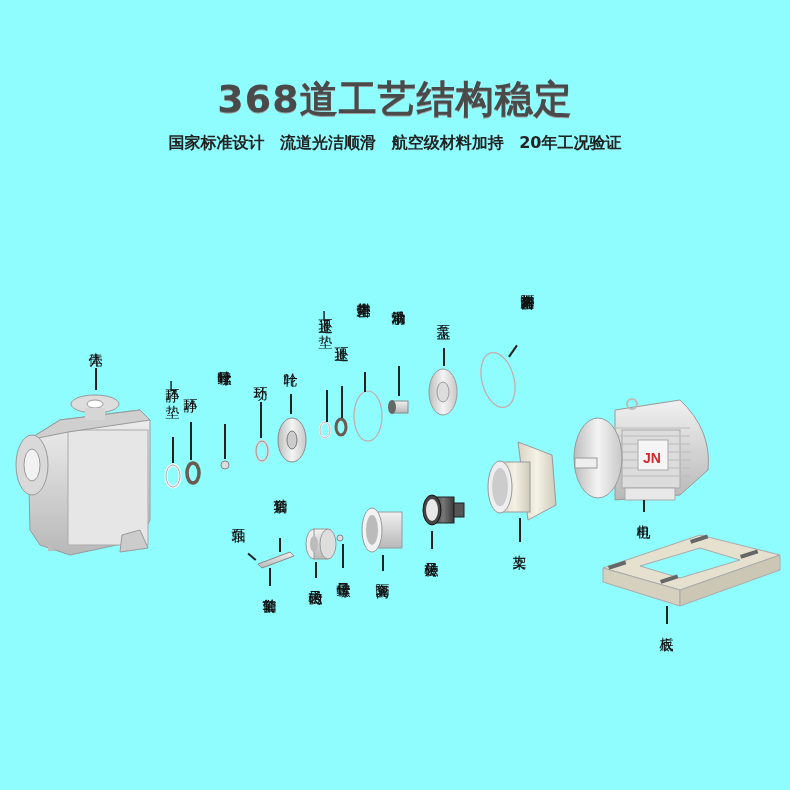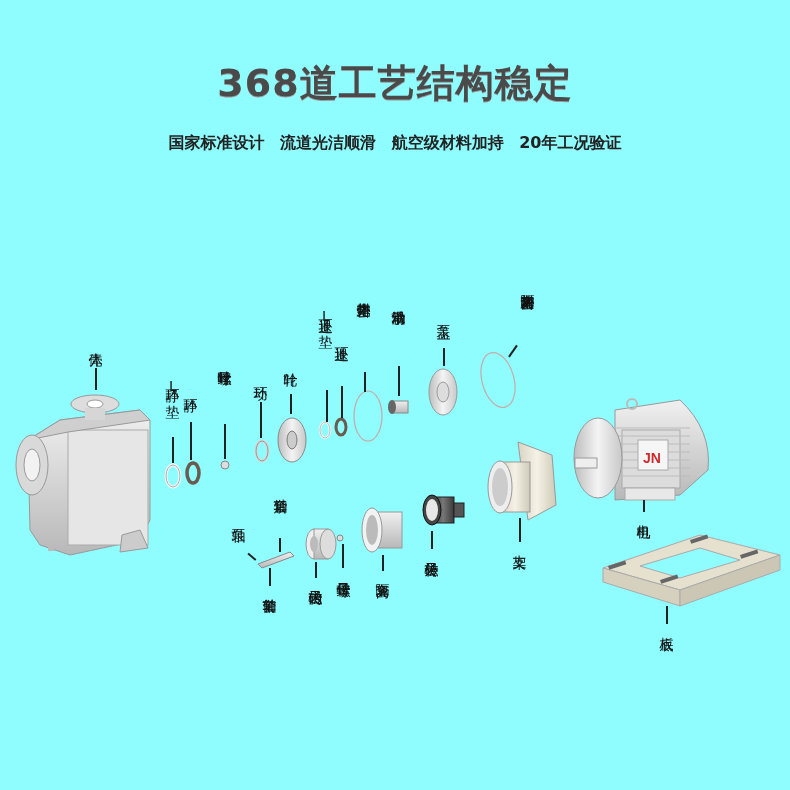--- a/index.html
+++ b/index.html
@@ -1,18 +1,18 @@
 <!DOCTYPE html>
 <html><head>
 <meta charset="utf-8">
 <style>
   html, body { margin:0; padding:0; }
   body { width:790px; height:790px; background:#8ffcfe; position:relative; overflow:hidden;
          font-family:"DejaVu Sans","Liberation Sans",sans-serif; }
-  .title { position:absolute; left:0; width:790px; top:58px; text-align:center;
+  .title { position:absolute; left:0; width:790px; top:74px; text-align:center;
            font-size:38px; font-weight:bold; color:#4a4a4a; letter-spacing:1px;
            text-shadow:0 1px 0 #9a9a9a; }
   .subtitle { position:absolute; left:0; width:790px; top:133px; text-align:center;
               font-size:16px; font-weight:bold; color:#222; }
   .subtitle span { margin:0 5px; }
   .vlabel { position:absolute; font-size:14px; line-height:16px; color:#111;
             writing-mode:vertical-rl; text-orientation:upright; letter-spacing:0px; }
   .leader { position:absolute; width:1.5px; background:#222; }
   svg.parts { position:absolute; left:0; top:0; }
 </style>

